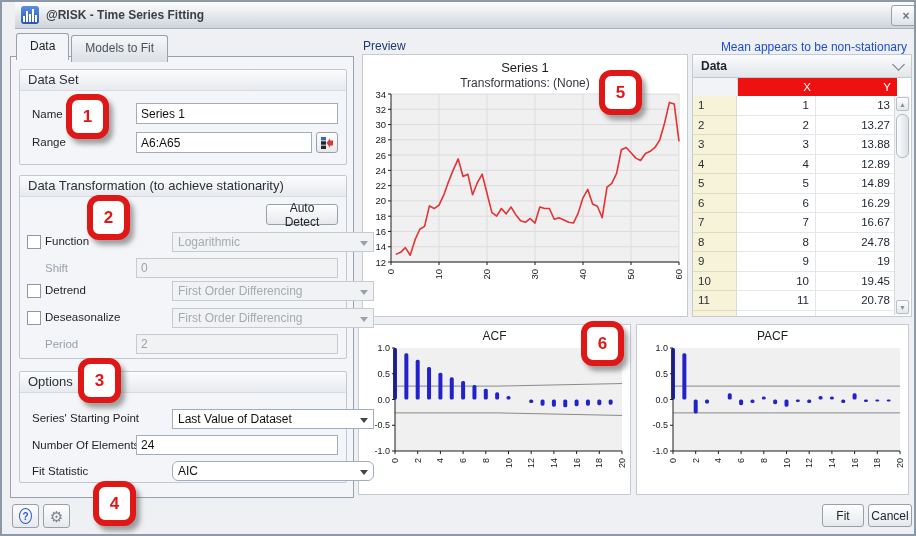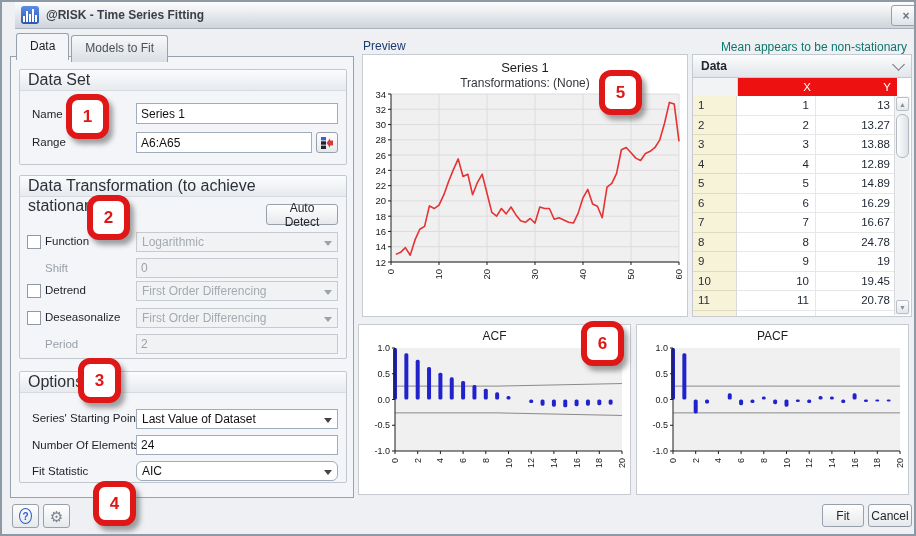--- a/index.html
+++ b/index.html
@@ -11,34 +11,34 @@
   .title-text{font-size:12px;font-weight:bold;color:#3b3f46;}
   .close-btn{position:absolute;right:6px;top:3px;width:28px;height:19px;border:1px solid #97a0ab;border-radius:3px;background:linear-gradient(#fcfdfe,#dfe3e8);color:#6a7280;font-size:12px;font-weight:bold;display:flex;align-items:center;justify-content:center;cursor:default;}
   
   .tabbar{position:absolute;left:14px;top:30px;display:flex;z-index:3;}
   .tab{padding:5px 13px 6px;font-size:12px;border:1px solid #98a2ae;border-bottom:none;border-radius:3px 3px 0 0;margin-right:2px;}
   .tab.active{background:#f4f5f8;color:#1c1e22;position:relative;top:1px;padding-bottom:7px;}
   .tab.inactive{background:linear-gradient(#f7f8fa,#dadfe4);color:#4a505a;top:3px;position:relative;}
   
   .left-panel{position:absolute;left:8px;top:54px;width:344px;height:442px;background:#f4f5f8;border:1px solid #98a2ae;box-sizing:border-box;z-index:2;}
   .group{position:absolute;left:8px;width:328px;border:1px solid #c3c8ce;border-radius:2px;background:#f4f5f8;box-sizing:border-box;}
-  .group-header{height:20px;line-height:20px;padding:0 8px;font-size:16px;color:#2c3038;background:linear-gradient(#fbfcfd,#e7eaee);border-bottom:1px solid #d7dade;border-radius:2px 2px 0 0;}
+  .group-header{height:20px;line-height:20px;padding:0 8px;font-size:13px;color:#2c3038;background:linear-gradient(#fbfcfd,#e7eaee);border-bottom:1px solid #d7dade;border-radius:2px 2px 0 0;}
   .fld-label{position:absolute;font-size:11.5px;color:#1d2126;}
   .fld-label.dis{color:#9aa1aa;}
   .tbox{position:absolute;height:21px;border:1px solid #9fadbc;background:#fff;font-family:"Liberation Sans",sans-serif;font-size:12px;color:#111;padding:0 4px;box-sizing:border-box;}
   .tbox.dis{background:#f1f2f4;border-color:#c7cbd0;color:#9aa1aa;}
-  .combo{position:absolute;height:20px;border:1px solid #9fadbc;background:#fff;font-size:12px;color:#111;line-height:19px;padding:0 18px 0 5px;box-sizing:border-box;white-space:nowrap;overflow:hidden;}
+  .combo{position:absolute;height:20px;border:1px solid #9fadbc;background:#fff;font-size:12px;color:#111;line-height:19px;padding:0 18px 0 5px;box-sizing:border-box;white-space:nowrap;overflow:hidden;margin-left:36px;}
   .combo.dis{background:#f1f2f4;border-color:#c7cbd0;color:#a4aab2;}
   .caret{position:absolute;right:5px;top:8px;width:0;height:0;border-left:4px solid transparent;border-right:4px solid transparent;border-top:5px solid #444;}
   .combo.dis .caret{border-top-color:#9aa1aa;}
   .checkbox{position:absolute;width:12px;height:12px;border:1px solid #8f99a4;background:#fff;}
   .btn{border:1px solid #97a0ab;border-radius:3px;background:linear-gradient(#fefefe,#e6e9ec);font-size:12px;color:#22262c;display:flex;align-items:center;justify-content:center;box-sizing:border-box;}
   
   .preview-label{position:absolute;left:361px;top:37px;font-size:12px;color:#1d3a6e;}
-  .warning{position:absolute;right:7px;top:38px;font-size:12px;color:#0f766e;}
+  .warning{position:absolute;right:7px;top:38px;font-size:12px;color:#1d4ed8;}
   .panel{position:absolute;background:#fff;border:1px solid #c6cbd1;box-sizing:border-box;}
   .chart-title{text-align:center;font-size:13px;color:#1b1d21;margin-top:5px;}
   .chart-sub{text-align:center;font-size:12px;color:#33363c;margin-top:1px;}
   .acf-title{text-align:center;font-size:12px;color:#1b1d21;margin-top:4px;}
   svg text{font-family:"Liberation Sans",sans-serif;}
   
   .data-panel{position:absolute;left:690px;top:52px;width:220px;height:263px;background:#fff;border:1px solid #c6cbd1;box-sizing:border-box;overflow:hidden;}
   .dp-header{height:23px;background:linear-gradient(#fbfcfd,#e2e6ea);border-bottom:1px solid #c3c8ce;display:flex;align-items:center;padding:0 8px;box-sizing:border-box;}
   .dp-title{font-weight:bold;font-size:12px;color:#24272c;flex:1;}
   .chev{width:8px;height:8px;border-right:1.5px solid #6a7280;border-bottom:1.5px solid #6a7280;transform:rotate(45deg);margin-top:-4px;}

